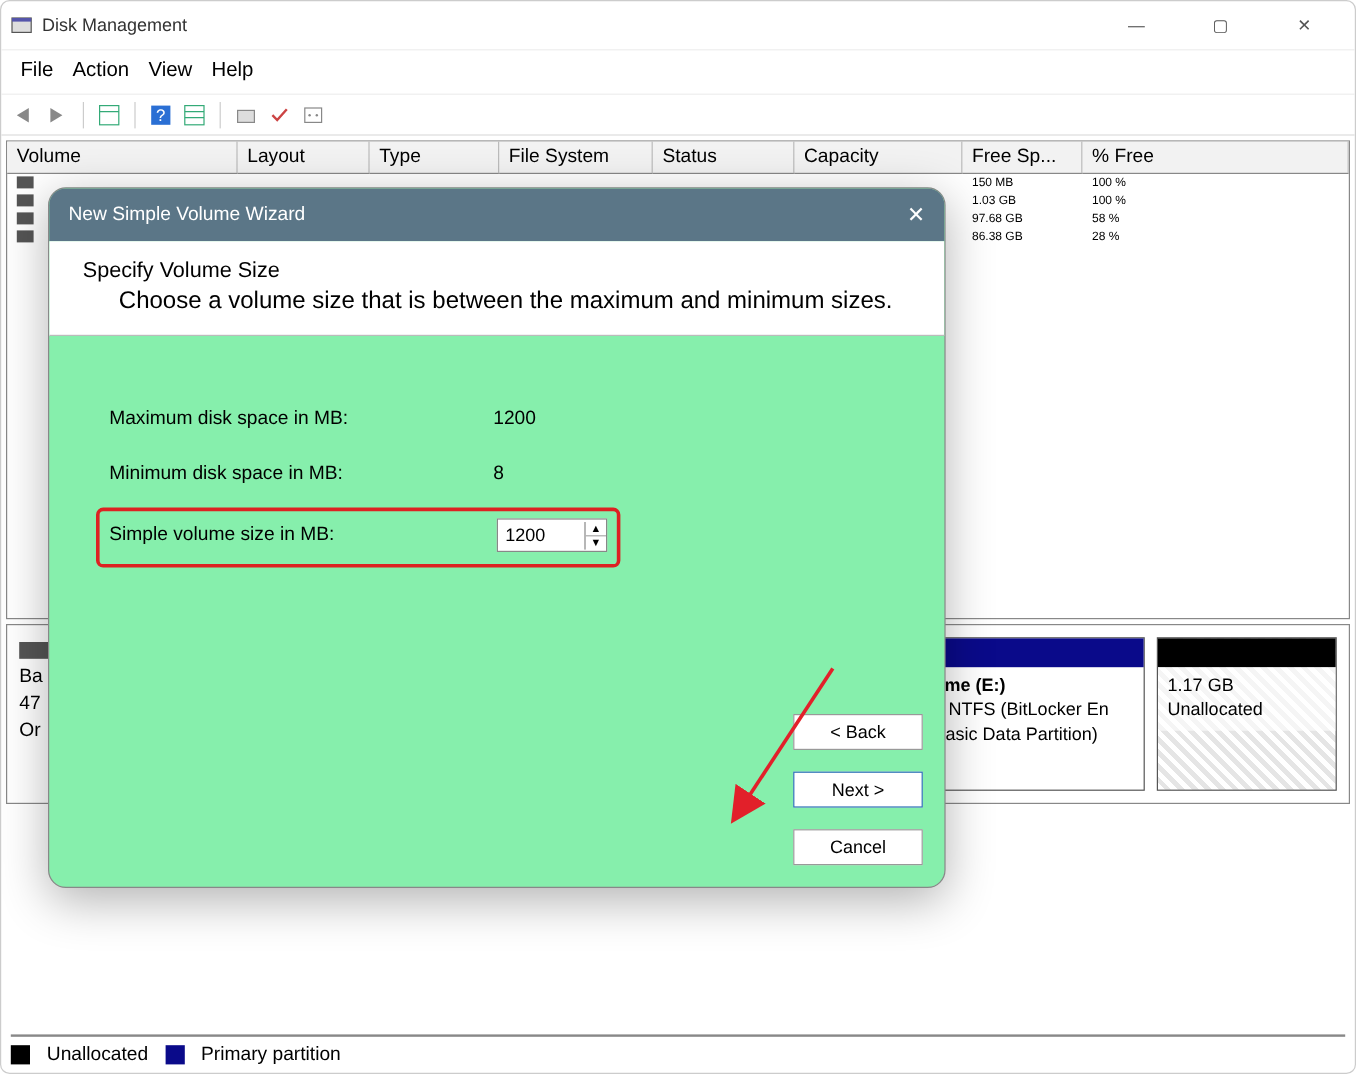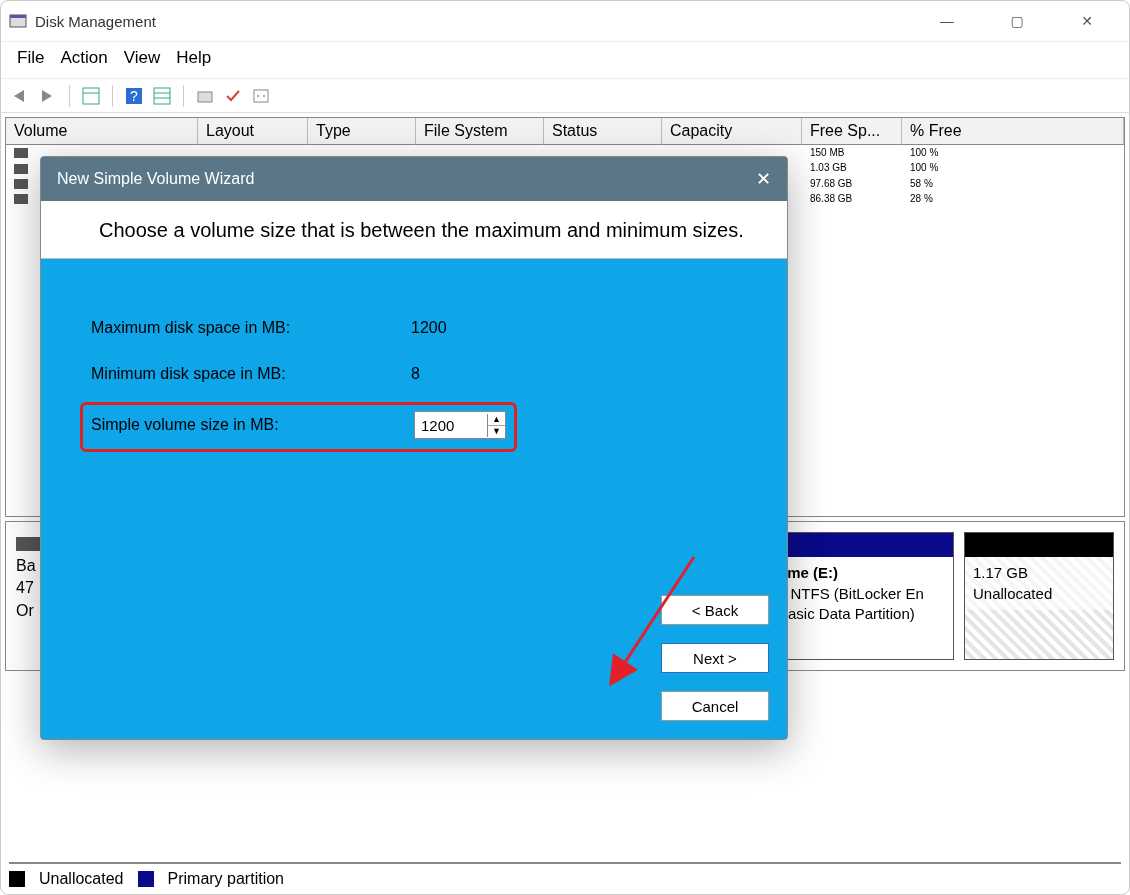--- a/index.html
+++ b/index.html
@@ -46,21 +46,21 @@
   .map-block .bar { height:24px; }
   .map-block .txt { padding:6px 8px; font-size:15px; line-height:1.35; }
   .bar-navy { background:#0a0a8a; }
   .bar-black { background:#000; }
 
   
   .legend { position:absolute; left:8px; bottom:6px; display:flex; gap:14px; align-items:center; font-size:16px; border-top:2px solid #888; padding-top:6px; width:calc(100% - 16px); }
   .legend .sw { width:16px; height:16px; display:inline-block; }
 
   
-  .wizard { position:absolute; left:39px; top:155px; width:748px; height:584px; background:#0ea5e9; border:1px solid #888; border-radius:4px; box-shadow:0 10px 40px rgba(0,0,0,.3); overflow:hidden; }
+  .wizard { position:absolute; left:39px; top:155px; width:748px; height:584px; background:#86efac; border:1px solid #888; border-radius:15px; box-shadow:0 10px 40px rgba(0,0,0,.3); overflow:hidden; }
   .wiz-title { background:#5b7687; color:#fff; display:flex; align-items:center; padding:0 16px; height:44px; font-size:16px; }
   .wiz-title .close { margin-left:auto; font-size:18px; cursor:default; }
   .wiz-head { background:#fff; padding:14px 28px 16px 28px; border-bottom:1px solid #bbb; }
   .wiz-head .h1 { font-size:18px; }
   .wiz-head .h2 { font-size:20px; padding-left:30px; margin-top:4px; }
   .wiz-body { padding:60px 50px 20px 50px; }
   .field-row { display:flex; align-items:center; margin-bottom:28px; font-size:16px; }
   .field-row .lbl { width:320px; }
   .field-row .val { }
   .highlight { border:3px solid #d22; border-radius:6px; padding:6px 8px 10px 8px; margin:-9px -11px -13px -11px; display:flex; align-items:center; }
@@ -243,20 +243,21 @@
   <span class="sw" style="background:#0a0a8a"></span>
   <span>Primary partition</span>
 </div>
 
 <div class="wizard">
   <div class="wiz-title">
     <span>New Simple Volume Wizard</span>
     <span class="close">✕</span>
   </div>
   <div class="wiz-head">
+    <div class="h1">Specify Volume Size</div>
     <div class="h2">Choose a volume size that is between the maximum and minimum sizes.</div>
   </div>
   <div class="wiz-body">
     <div class="field-row">
       <span class="lbl">Maximum disk space in MB:</span>
       <span class="val">1200</span>
     </div>
     <div class="field-row">
       <span class="lbl">Minimum disk space in MB:</span>
       <span class="val">8</span>

